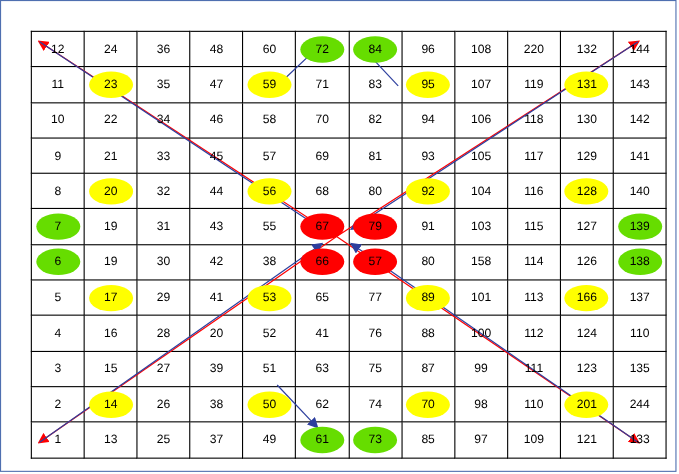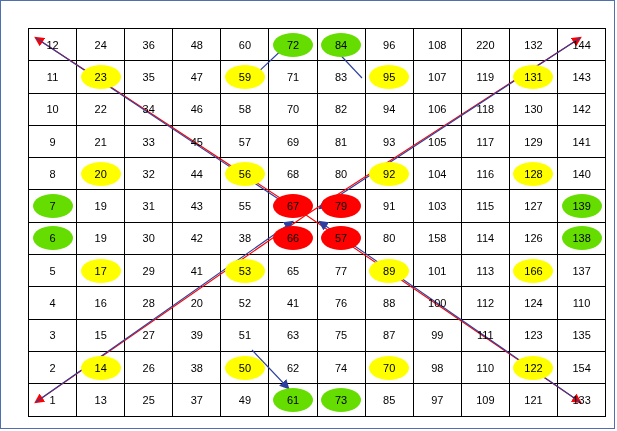--- a/index.html
+++ b/index.html
@@ -762,26 +762,26 @@
             </div>
           </td>
           <td>
             <div class="cellwrap">
               <span class="num">110</span>
             </div>
           </td>
           <td>
             <div class="cellwrap">
               <div class="marker yellow"></div>
-              <span class="num">122</span>
-            </div>
-          </td>
-          <td>
-            <div class="cellwrap">
-              <span class="num">154</span>
+              <span class="num">201</span>
+            </div>
+          </td>
+          <td>
+            <div class="cellwrap">
+              <span class="num">244</span>
             </div>
           </td>
         </tr>
         <tr>
           <td>
             <div class="cellwrap">
               <span class="num">1</span>
             </div>
           </td>
           <td>

